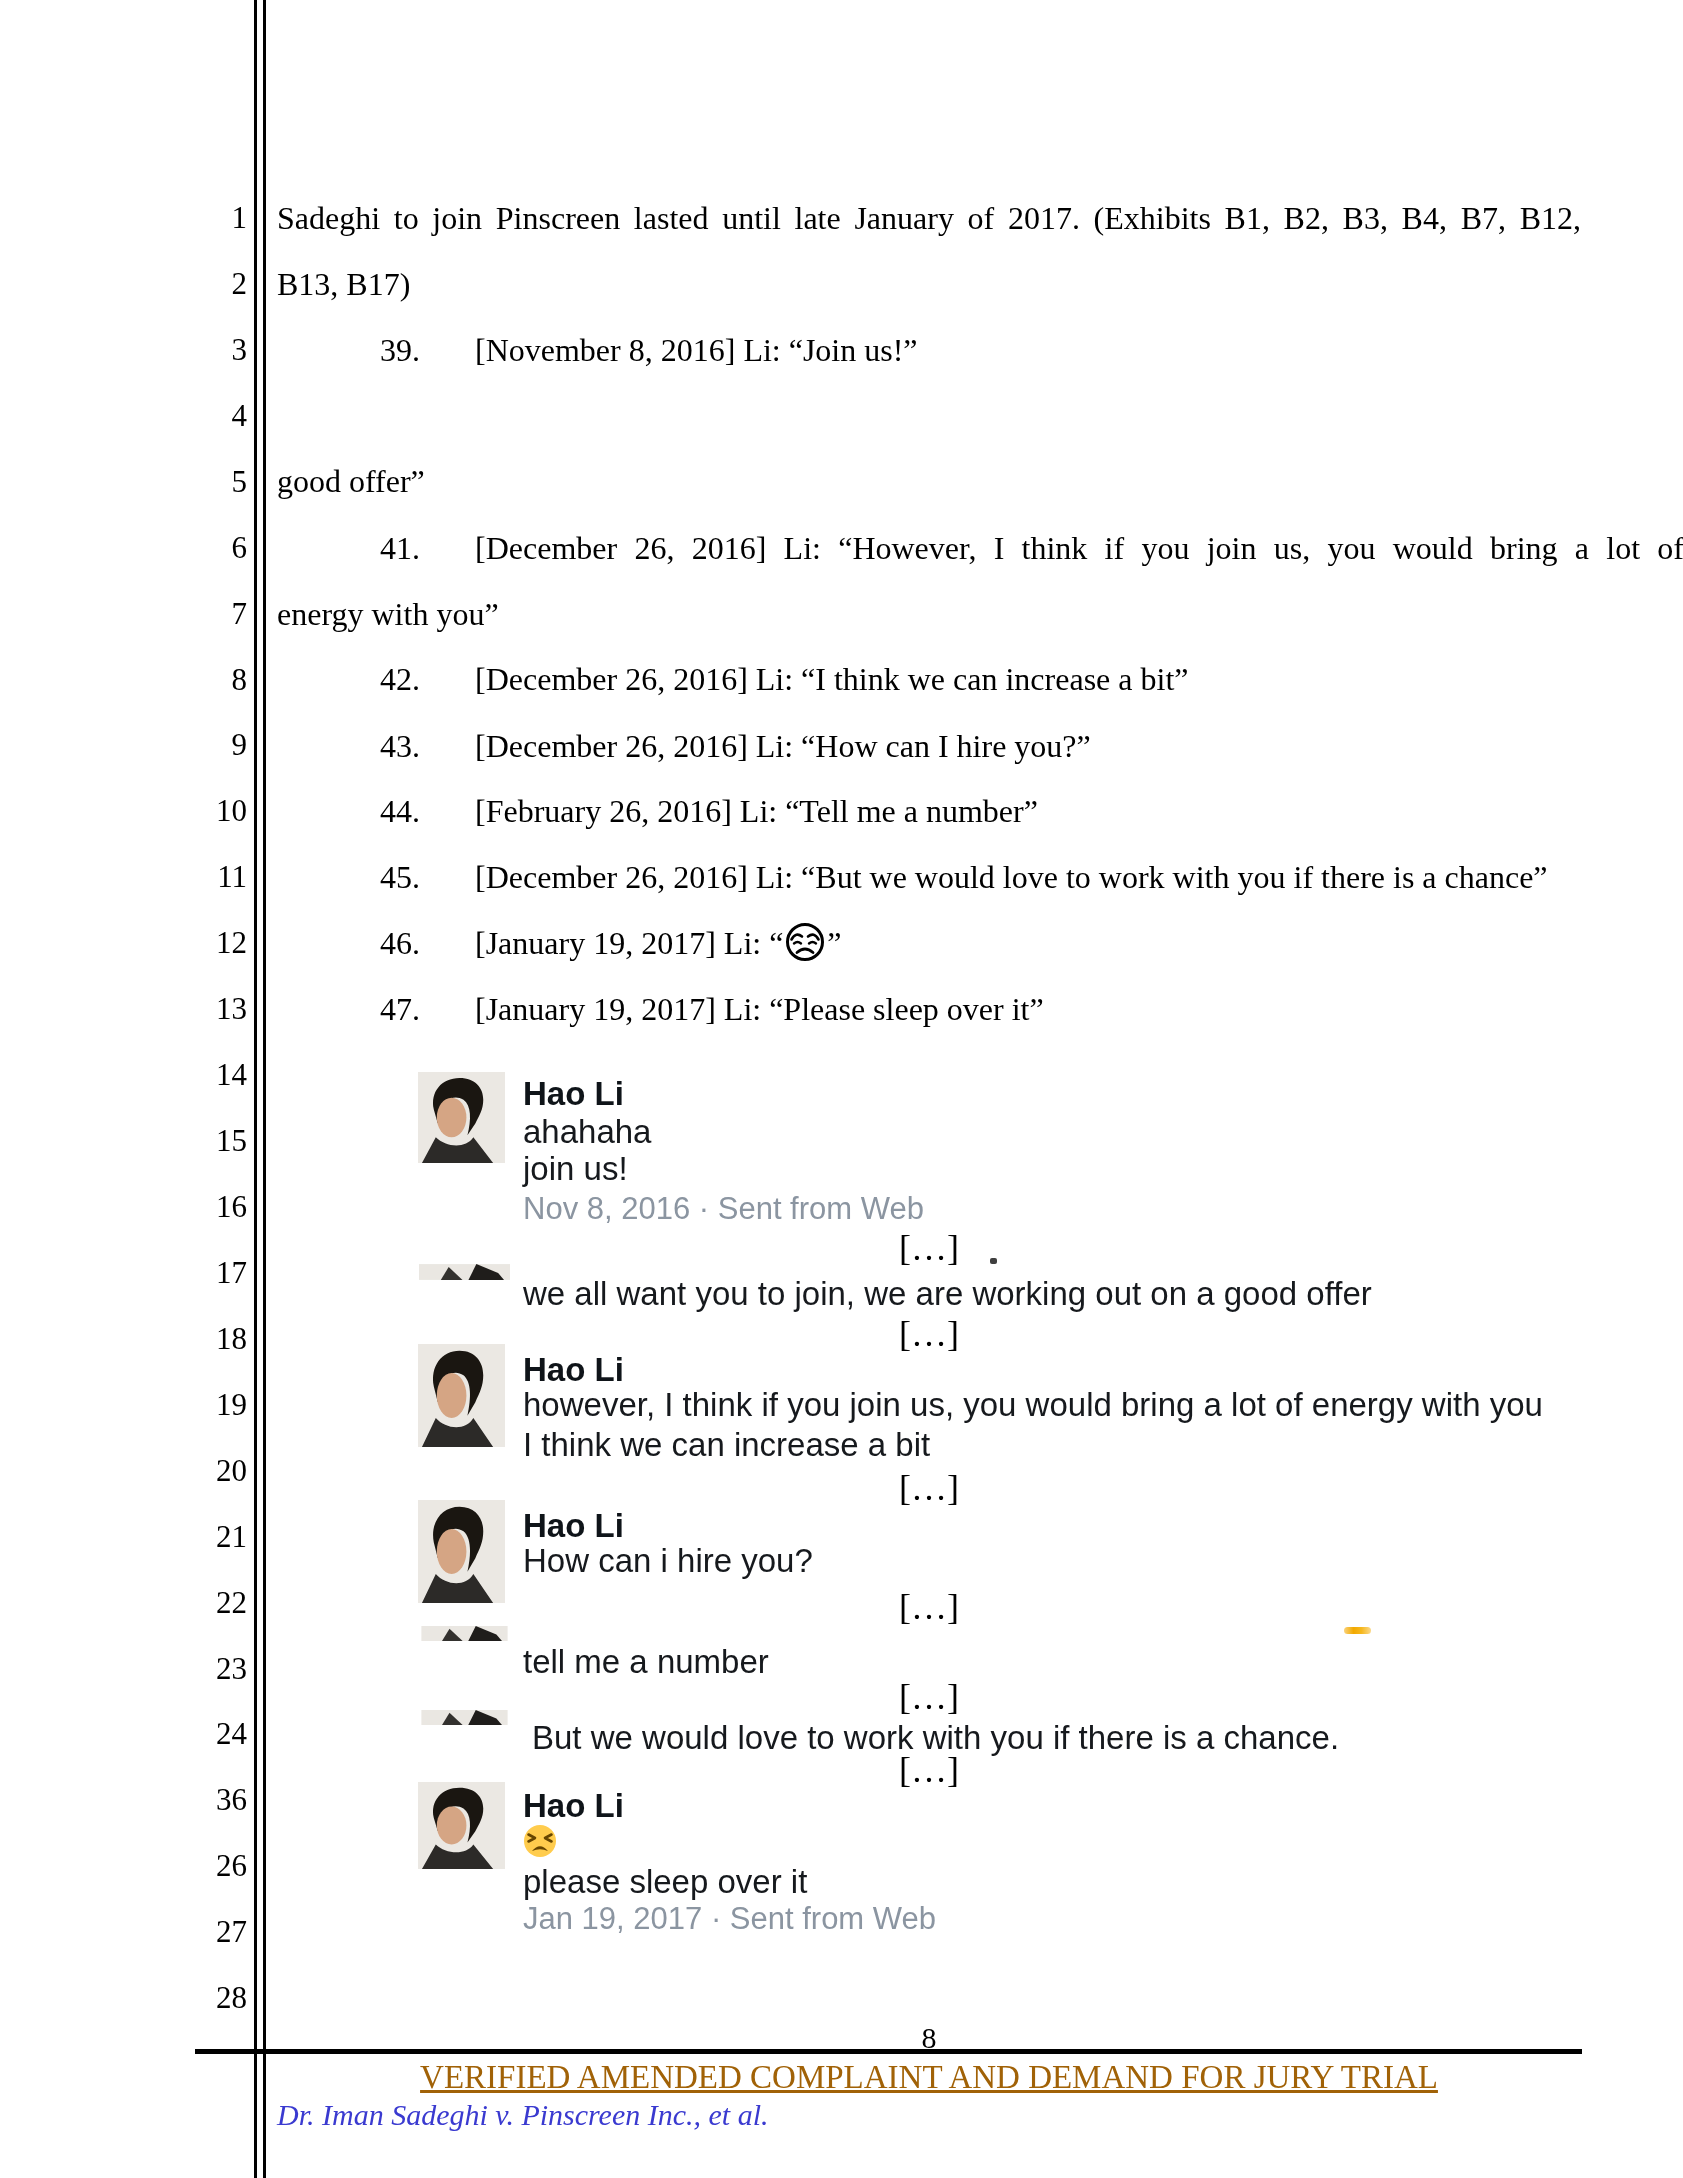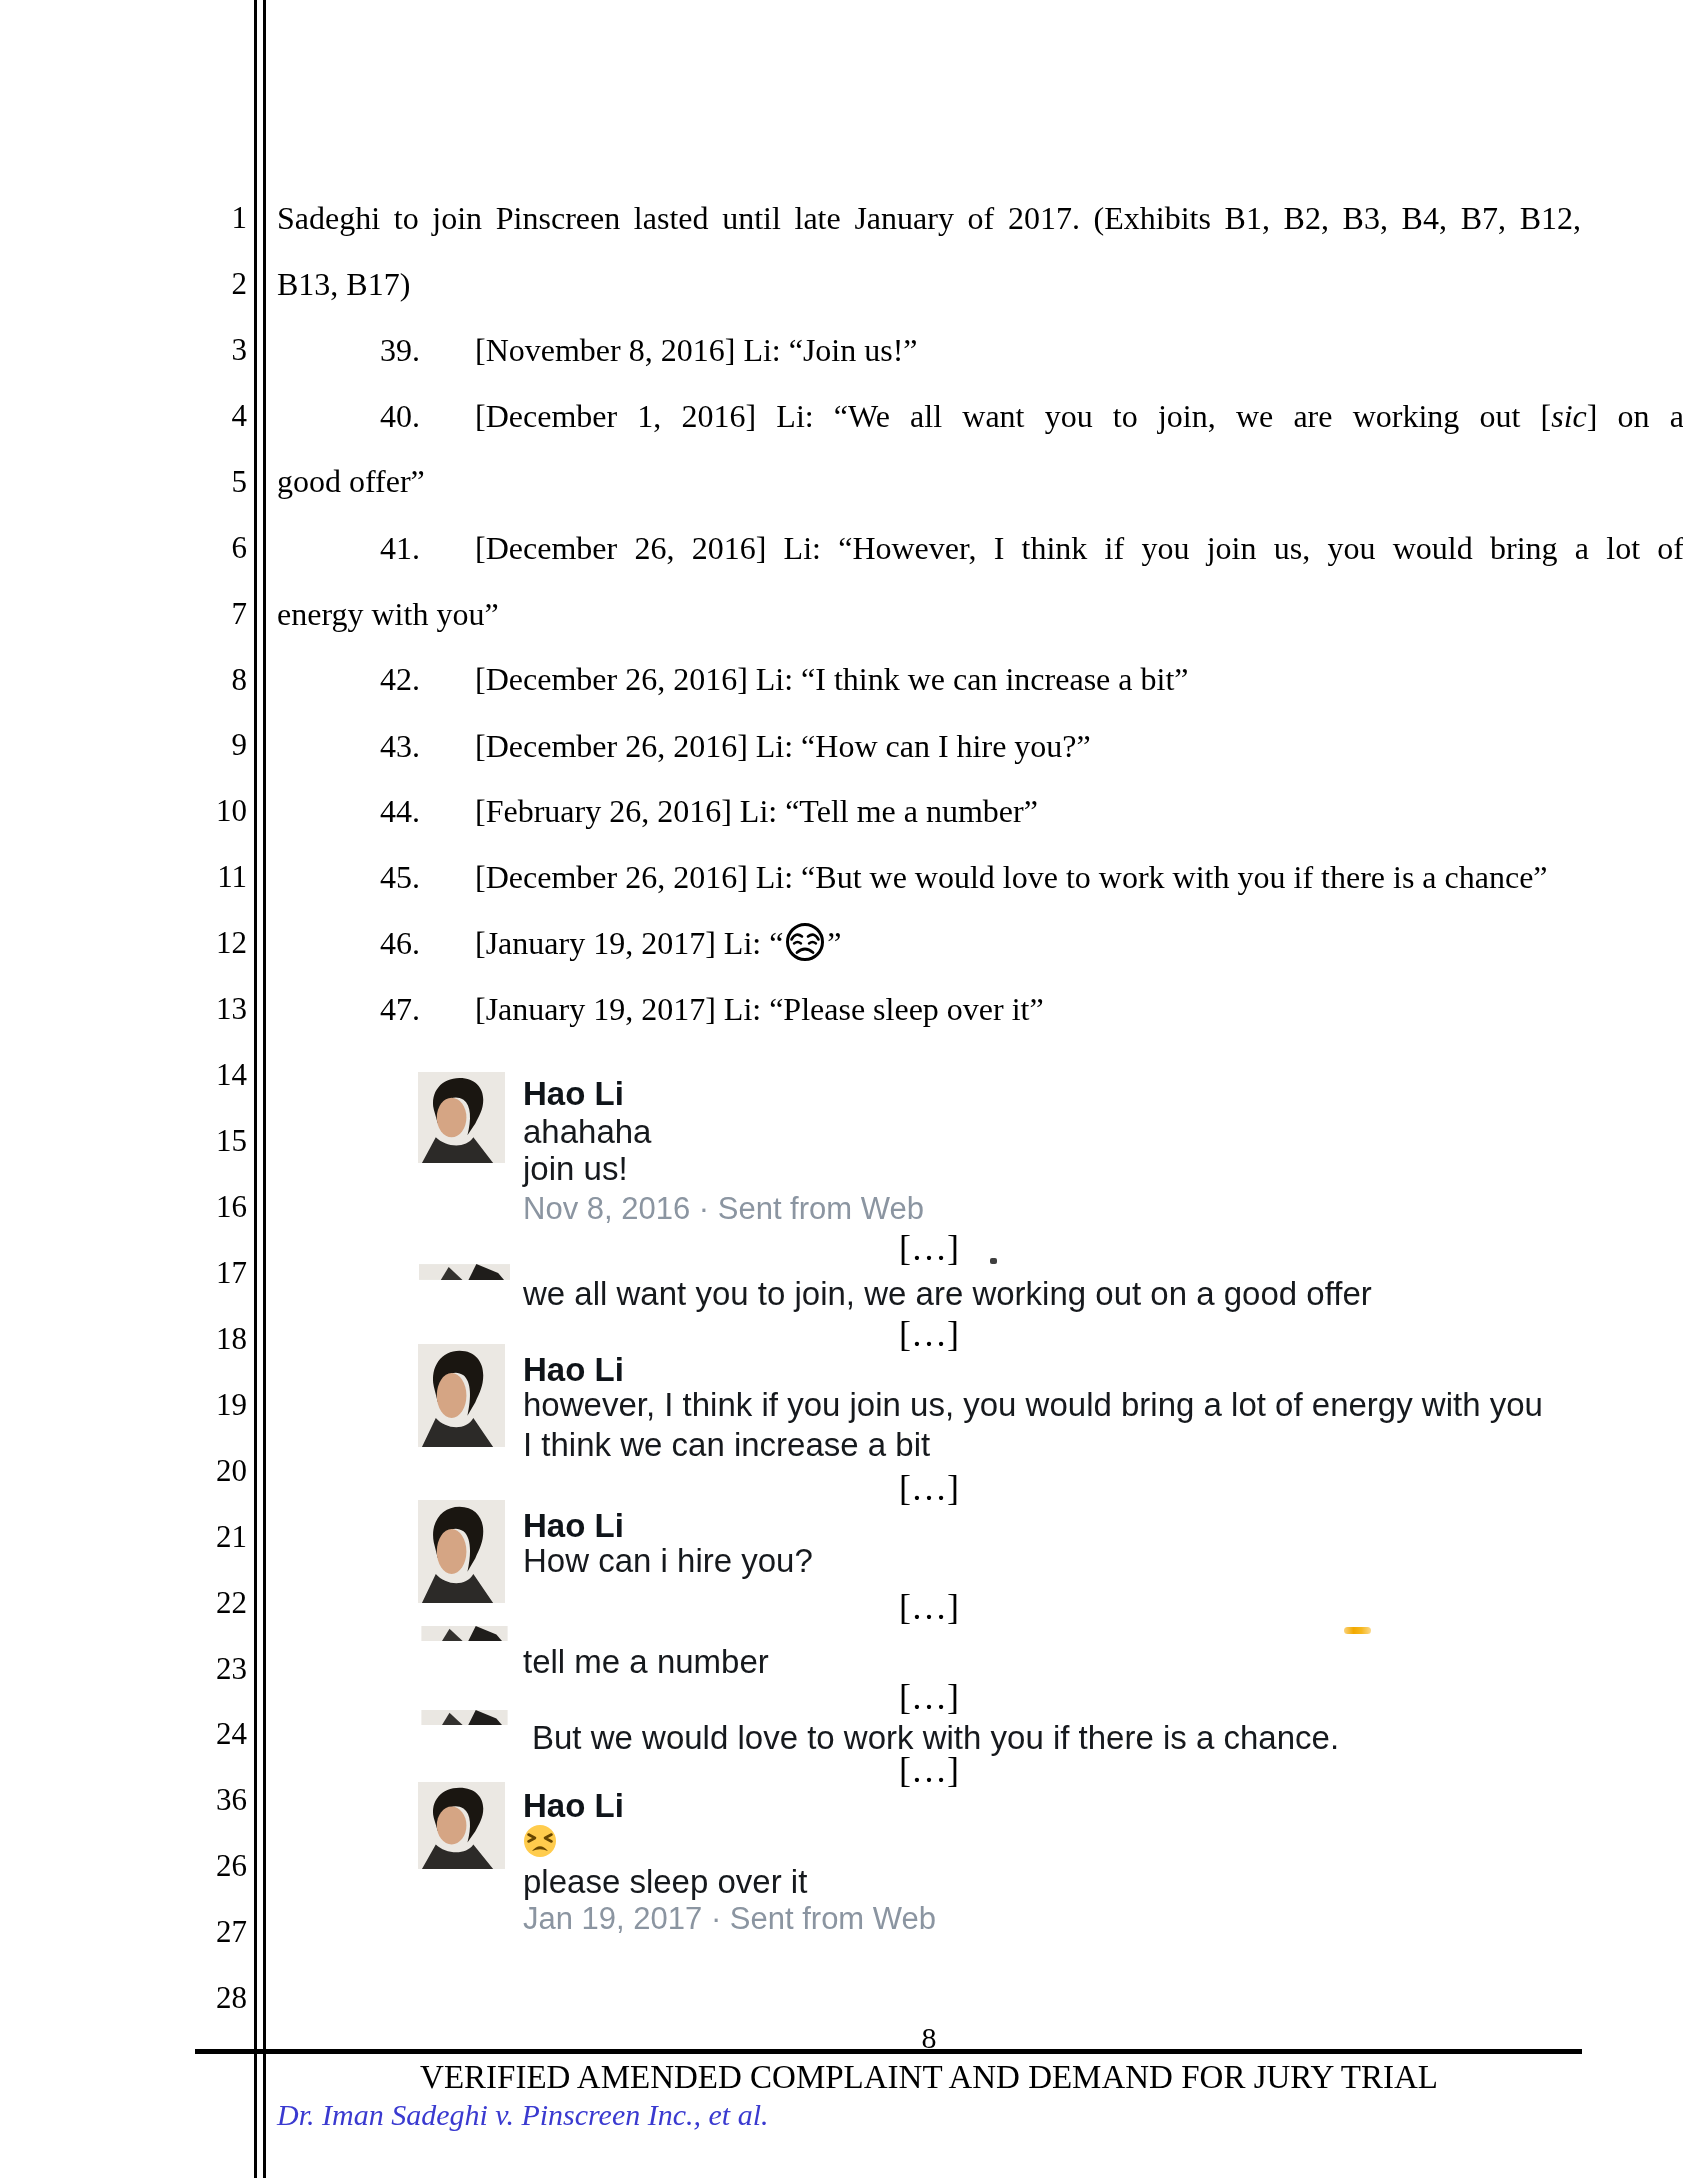--- a/index.html
+++ b/index.html
@@ -54,21 +54,21 @@
   }
   .artifact-dash{
     position:absolute;left:1344px;top:1627px;width:27px;height:7px;border-radius:4px;
     background:linear-gradient(to right, #fad27a, #f2a900 35%, #f6b81e 65%, #fbd98c);
   }
   
   .pageno{position:absolute;left:277px;width:1304px;top:2022px;text-align:center;font-size:30px;line-height:32px;}
   .footrule{position:absolute;left:195px;top:2049px;width:1387px;height:5px;background:#000;}
   .foot-title{
     position:absolute;left:277px;width:1304px;top:2057px;text-align:center;
-    font-size:33px;line-height:40px;color:#000000;white-space:nowrap;
+    font-size:33px;line-height:40px;color:#a16207;white-space:nowrap;text-decoration:underline;
   }
   .foot-case{
     position:absolute;left:277px;width:1304px;top:2097px;text-align:left;
     font-size:30px;line-height:36px;color:#3a3ad0;font-style:italic;white-space:nowrap;
   }
 </style>
 </head>
 <body>
 
 <div class="page">
@@ -105,23 +105,20 @@
     </div>
   <div class="vrule"></div>
 
   <div class="bline just" style="top:196px">Sadeghi to join Pinscreen lasted until late January of 2017. (Exhibits B1, B2, B3, B4, B7, B12,</div>
   <div class="bline" style="top:262px">B13, B17)</div>
 
   <div class="bline pline" style="top:328px">
     <span class="pnum">39.</span><span>[November 8, 2016] Li: “Join us!”</span>
   </div>
 
-  <div class="bline pline just" style="top:394px">
-    <span class="pnum">40.</span><span>[December 1, 2016] Li: “We all want you to join, we are working out [</span><span class="sic">sic</span><span>] on a</span>
-  </div>
   <div class="bline" style="top:459px">good offer”</div>
 
   <div class="bline pline just" style="top:526px">
     <span class="pnum">41.</span><span>[December 26, 2016] Li: “However, I think if you join us, you would bring a lot of</span>
   </div>
   <div class="bline" style="top:592px">energy with you”</div>
 
   <div class="bline pline" style="top:657px">
     <span class="pnum">42.</span><span>[December 26, 2016] Li: “I think we can increase a bit”</span>
   </div>

